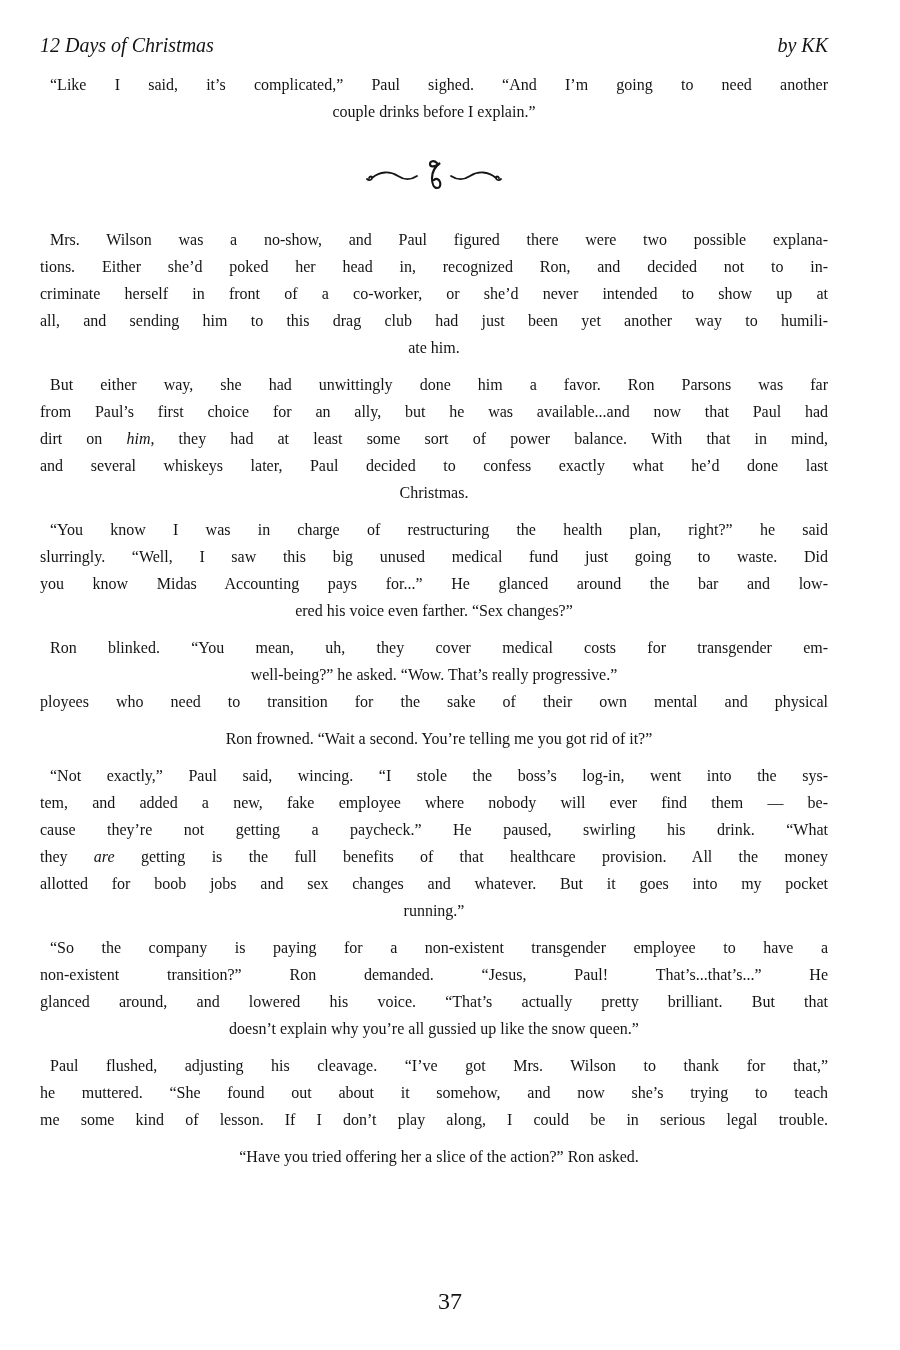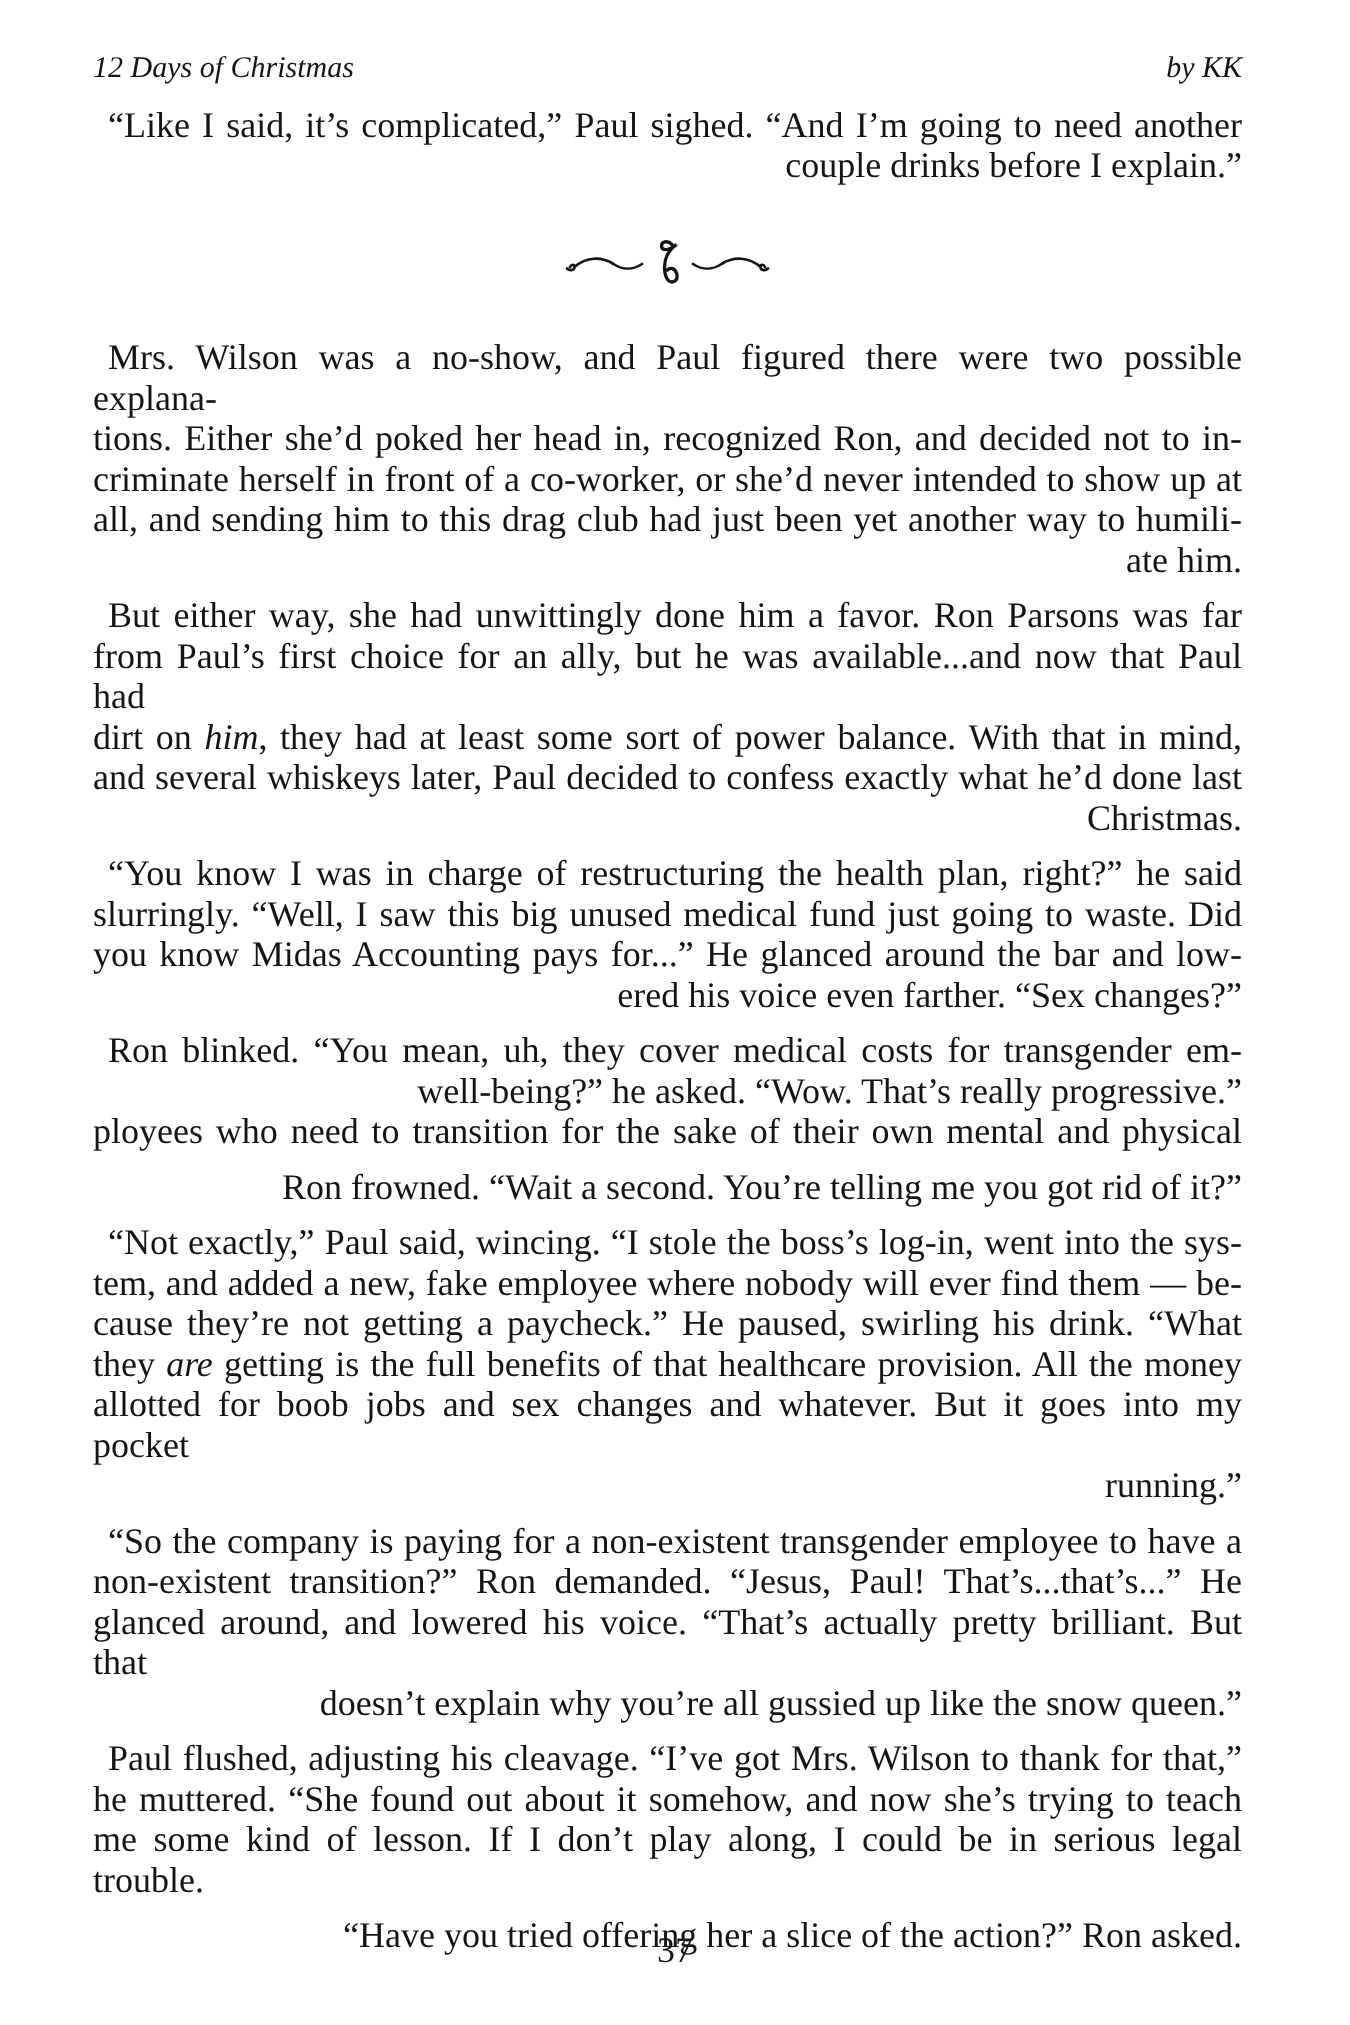--- a/index.html
+++ b/index.html
@@ -10,38 +10,38 @@
     color: #141414;
     font-family: "Liberation Serif", "DejaVu Serif", serif;
     position: relative;
     overflow: hidden;
   }
   .page {
     position: relative;
     width: 100%;
     height: 100%;
     box-sizing: border-box;
-    padding: 34px 72px 0 62px;
+    padding: 34px 72px 0 40px;
   }
   .running-head {
     display: flex;
     justify-content: space-between;
     align-items: baseline;
     font-style: italic;
     font-size: 20px;
     line-height: 22px;
   }
   .body-text { margin-top: 15px; }
   .para {
     margin: 10px 0 0 0;
-    font-size: 24px;
+    font-size: 16px;
     line-height: 27px;
   }
   .para:first-child { margin-top: 0; }
-  .para .line { display: block; text-align: right; }
+  .para .line { display: block; text-align: center; }
   .para .line.just { text-align: justify; text-align-last: justify; }
   .para .line:first-child { text-indent: 10px; }
   .divider {
     display: flex;
     justify-content: center;
     align-items: center;
     margin: 27px 0 26px 0;
     height: 48px;
   }
   .page-number {

